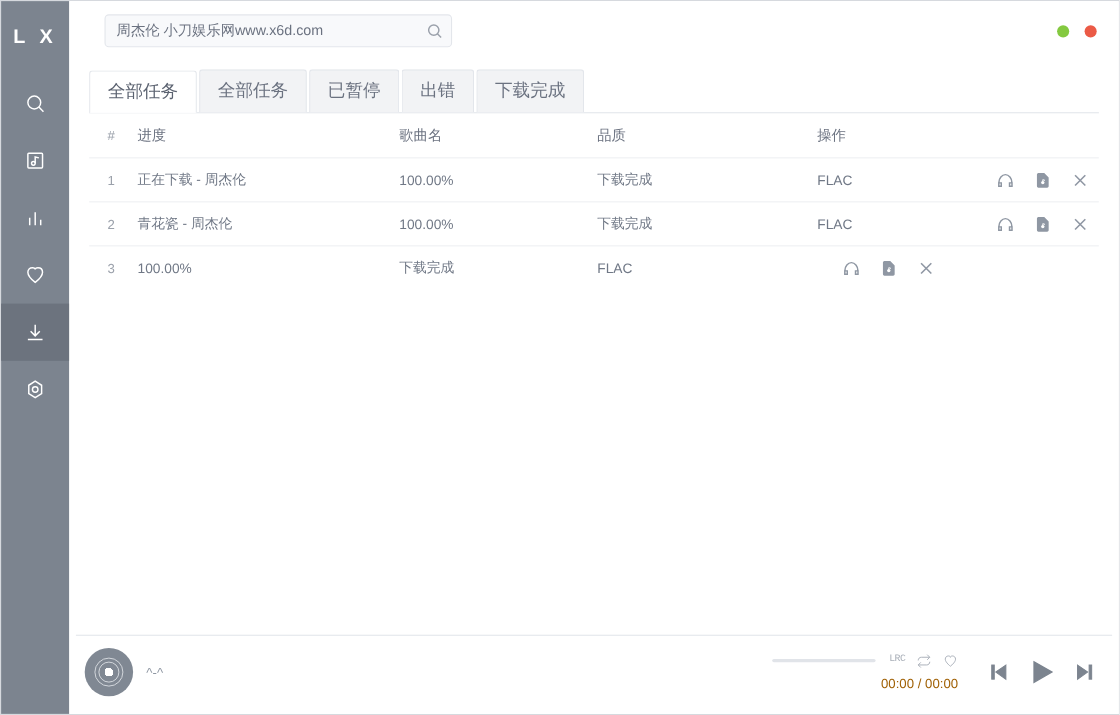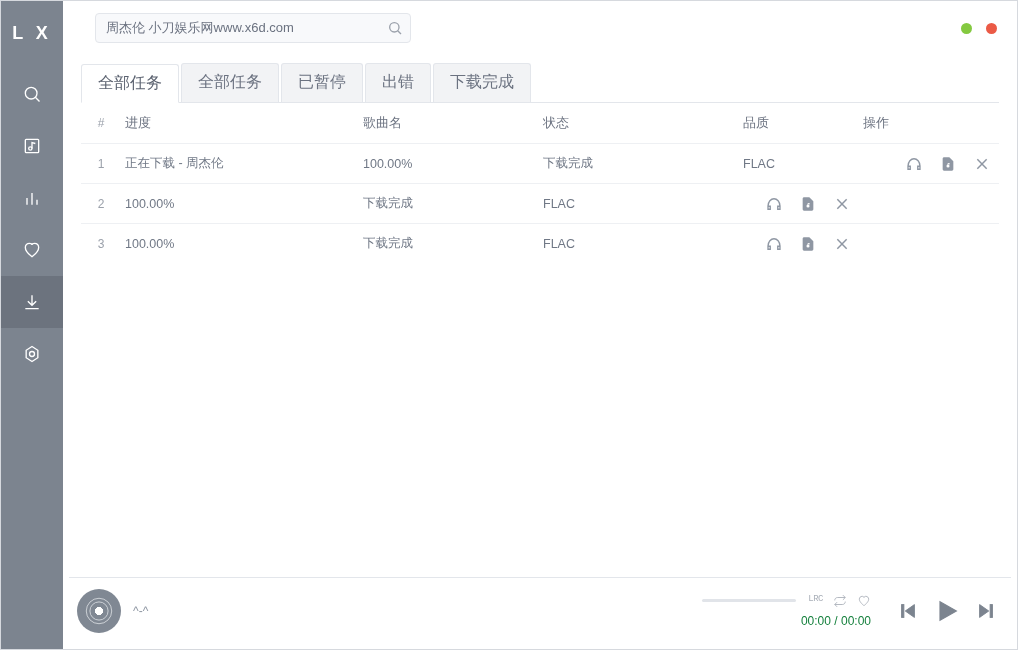--- a/index.html
+++ b/index.html
@@ -171,21 +171,21 @@
     align-items:flex-end;
     gap:6px;
   }
   .prog-row { display:flex; align-items:center; gap:12px; }
   .progress-track {
     width: 94px; height: 3px; background: #e1e4e9; border-radius:2px; position:relative;
   }
   .mini-icons { display:flex; gap:10px; }
   .mini-icons svg { stroke:#a9afb8; fill:none; stroke-width:1.5; }
   .mini-text { font-family: "Courier New", monospace; font-size:9px; color:#a9afb8; letter-spacing:-0.5px; }
-  .time { font-size: 12px; color:#15803d; }
+  .time { font-size: 12px; color:#a16207; }
   .controls { display:flex; align-items:center; gap:14px; margin-left:14px; }
   .ctl-btn { cursor:pointer; display:flex; align-items:center; justify-content:center; }
   .ctl-btn svg { fill:#7c848f; stroke:#7c848f; }
 </style>
 </head>
 <body>
 
 <div class="app">
 
   <div class="sidebar">
@@ -251,21 +251,20 @@
         <div class="tab">已暂停</div>
         <div class="tab">出错</div>
         <div class="tab">下载完成</div>
       </div>
 
     <div class="table">
       <div class="thead">
         <div class="cell col-idx">#</div>
         <div class="cell">进度</div>
         <div class="cell">歌曲名</div>
-        <div class="cell">状态</div>
         <div class="cell">品质</div>
         <div class="cell">操作</div>
       </div>
       <div id="tbody">
           <div class="trow">
     <div class="cell col-idx">1</div>
     <div class="cell">正在下载 - 周杰伦</div>
     <div class="cell">100.00%</div>
     <div class="cell">下载完成</div>
     <div class="cell">FLAC</div>
@@ -285,20 +284,21 @@
   <div class="op-icon x">
                 <svg width="16" height="16" viewBox="0 0 24 24">
                   <line x1="5" y1="5" x2="19" y2="19"></line>
                   <line x1="19" y1="5" x2="5" y2="19"></line>
                 </svg>
               </div>
 </div>
   </div>
           <div class="trow">
     <div class="cell col-idx">2</div>
+    <div class="cell">青花瓷 - 周杰伦</div>
     <div class="cell">100.00%</div>
     <div class="cell">下载完成</div>
     <div class="cell">FLAC</div>
     <div class="cell col-ops">
   <div class="op-icon">
                 <svg width="18" height="18" viewBox="0 0 24 24">
                   <path d="M4 15 C4 9 8 5 12 5 C16 5 20 9 20 15 M4 15 V19 H7 V15 Z M20 15 V19 H17 V15 Z"></path>
                 </svg>
               </div>
   <div class="op-icon file">

